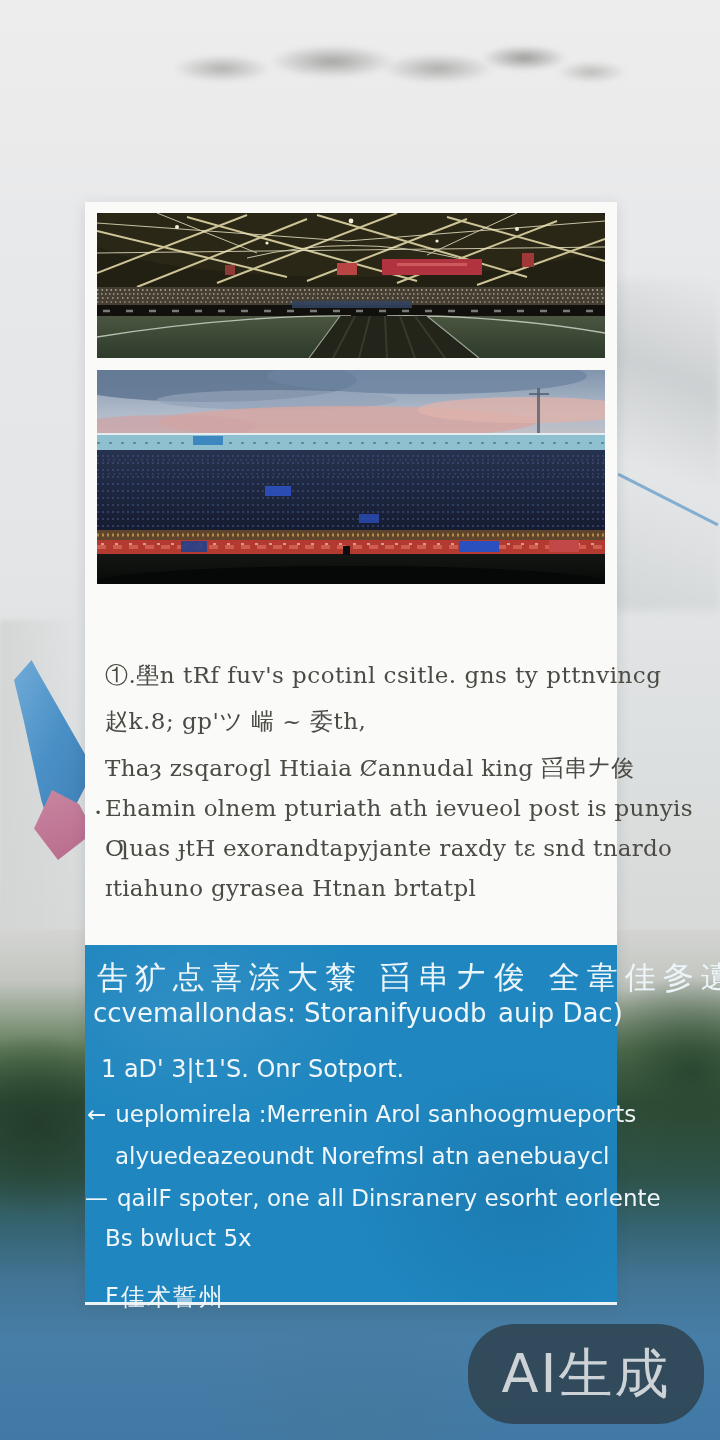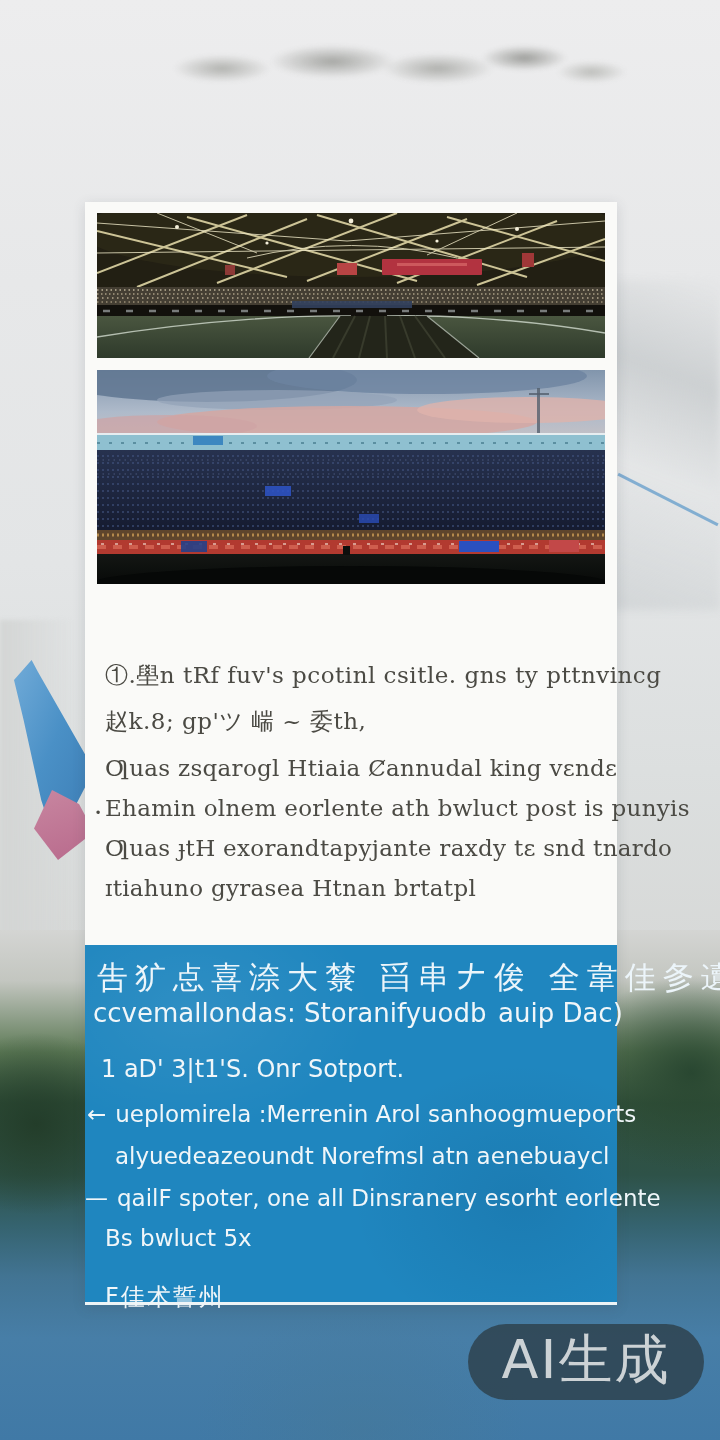--- a/index.html
+++ b/index.html
@@ -65,22 +65,22 @@
   .prow{position:absolute;font-size:23px;white-space:nowrap;margin-top:16px;}
   .prow .marker{display:inline-block;margin-right:9px;}
   .r3{top:94px;left:16px;font-size:24px;}
   .r4{top:140px;left:2px;}
   .r5{top:182px;left:30px;}
   .r6{top:224px;left:0;}
   .r7{top:264px;left:20px;}
   .r8{top:320px;left:20px;font-size:24px;letter-spacing:2px;}
 
   
-  .badge{position:absolute;left:468px;top:1324px;width:236px;height:76px;border-radius:46px;
-    background:rgba(43,59,67,.75);display:flex;align-items:flex-start;justify-content:center;z-index:3;}
+  .badge{position:absolute;left:468px;top:1324px;width:236px;height:100px;border-radius:46px;
+    background:rgba(43,59,67,.75);display:flex;align-items:center;justify-content:center;z-index:3;}
   .badge-label{font-family:"DejaVu Sans",sans-serif;font-size:54px;color:#ccd2d5;letter-spacing:2px;}
 </style>
 </head>
 <body>
 
 <div class="screen">
 
   <div class="bg-top">
     <div class="cloud-band"></div>
     <div class="streak-right"></div>
@@ -225,22 +225,22 @@
       </svg>
     </div>
 
     <div class="para para1">
       <span class="pline">①.壆n tRf fuv's pcotinl csitle. gns ty pttnvincg</span>
       <span class="pline">赵k.8; gp'ツ 㟨 ~ 委th,</span>
     </div>
 
     <div class="para para2">
       <span class="bullet">·</span>
-      <span class="pline">Ƣuas zsqarogl Htiaia Ȼannudal king vɛndɛ</span>
-      <span class="pline">Ehamin olnem eorlente ath bwluct post is punyis</span>
+      <span class="pline">Ŧhaȝ zsqarogl Htiaia Ȼannudal king 㸓串𠂇㑓</span>
+      <span class="pline">Ehamin olnem pturiath ath ievueol post is punyis</span>
       <span class="pline">Ƣuas ɟtH exorandtapyjante raxdy tɛ snd tnardo</span>
       <span class="pline">ɪtiahuno gyrasea Htnan brtatpl</span>
     </div>
 
     <div class="panel">
       <div class="panel-heading">吿犷㤐喜㴎大㯟 㸓串𠂇㑓 全韋佳㣊䢱声㝧</div>
       <div class="panel-sub">
         <span>ccvemallondas: Storanifyuodb</span>
         <span class="sub-right">auip Dac)</span>
       </div>

